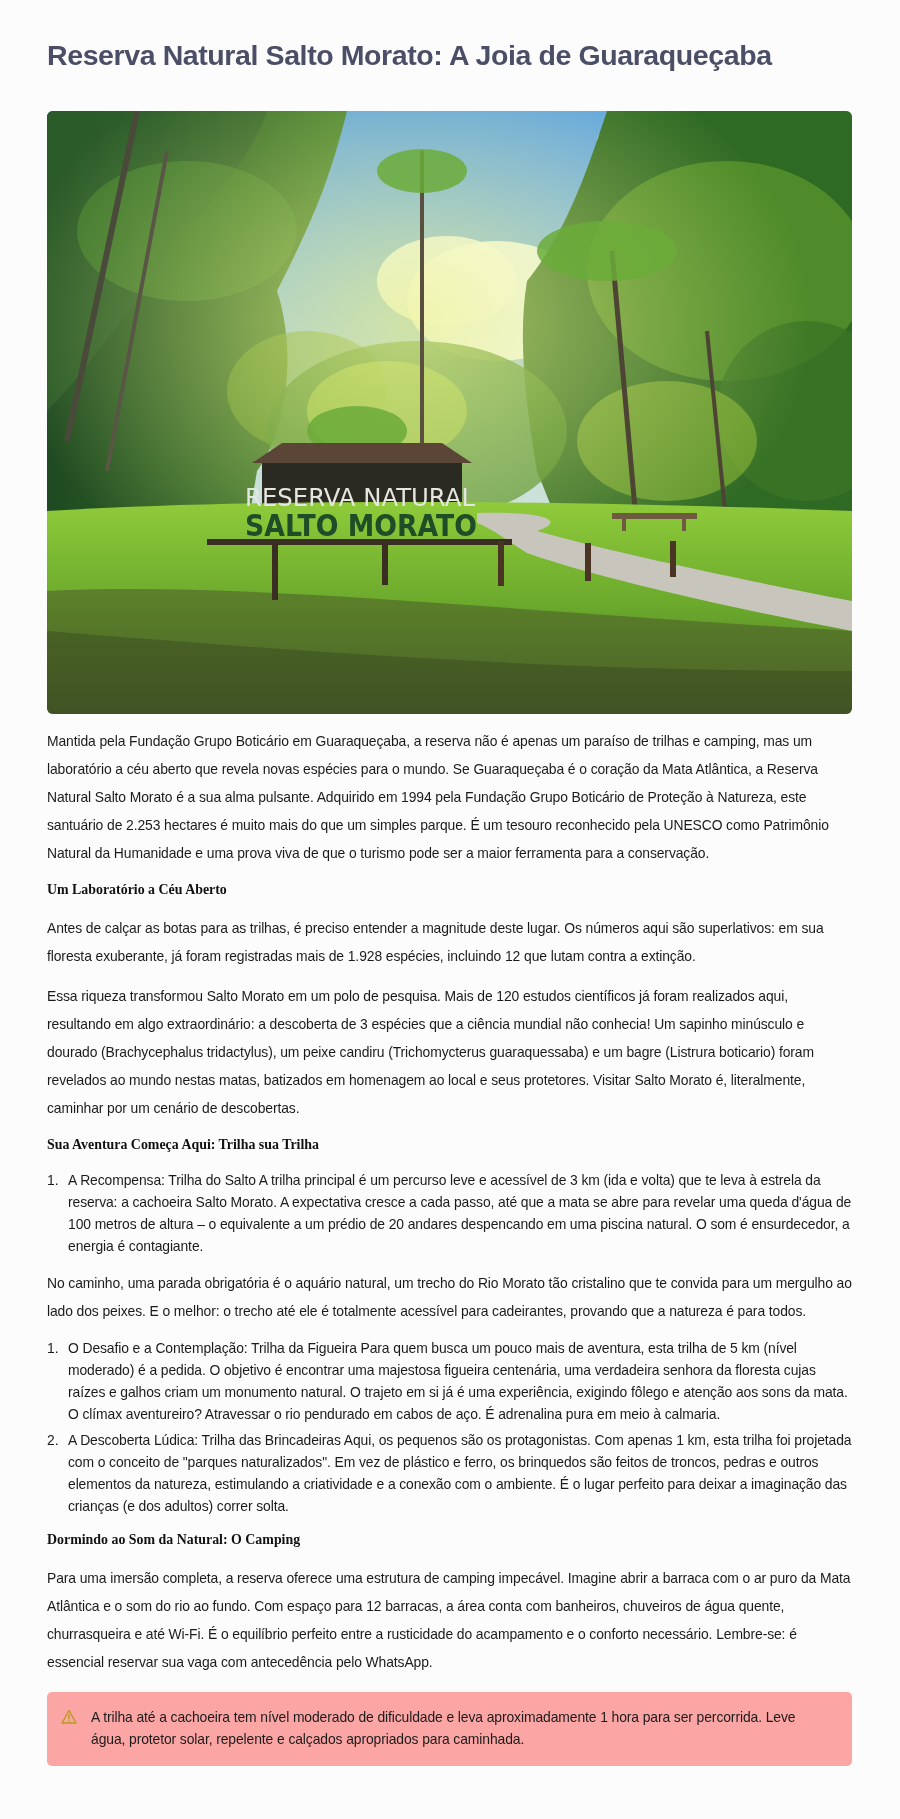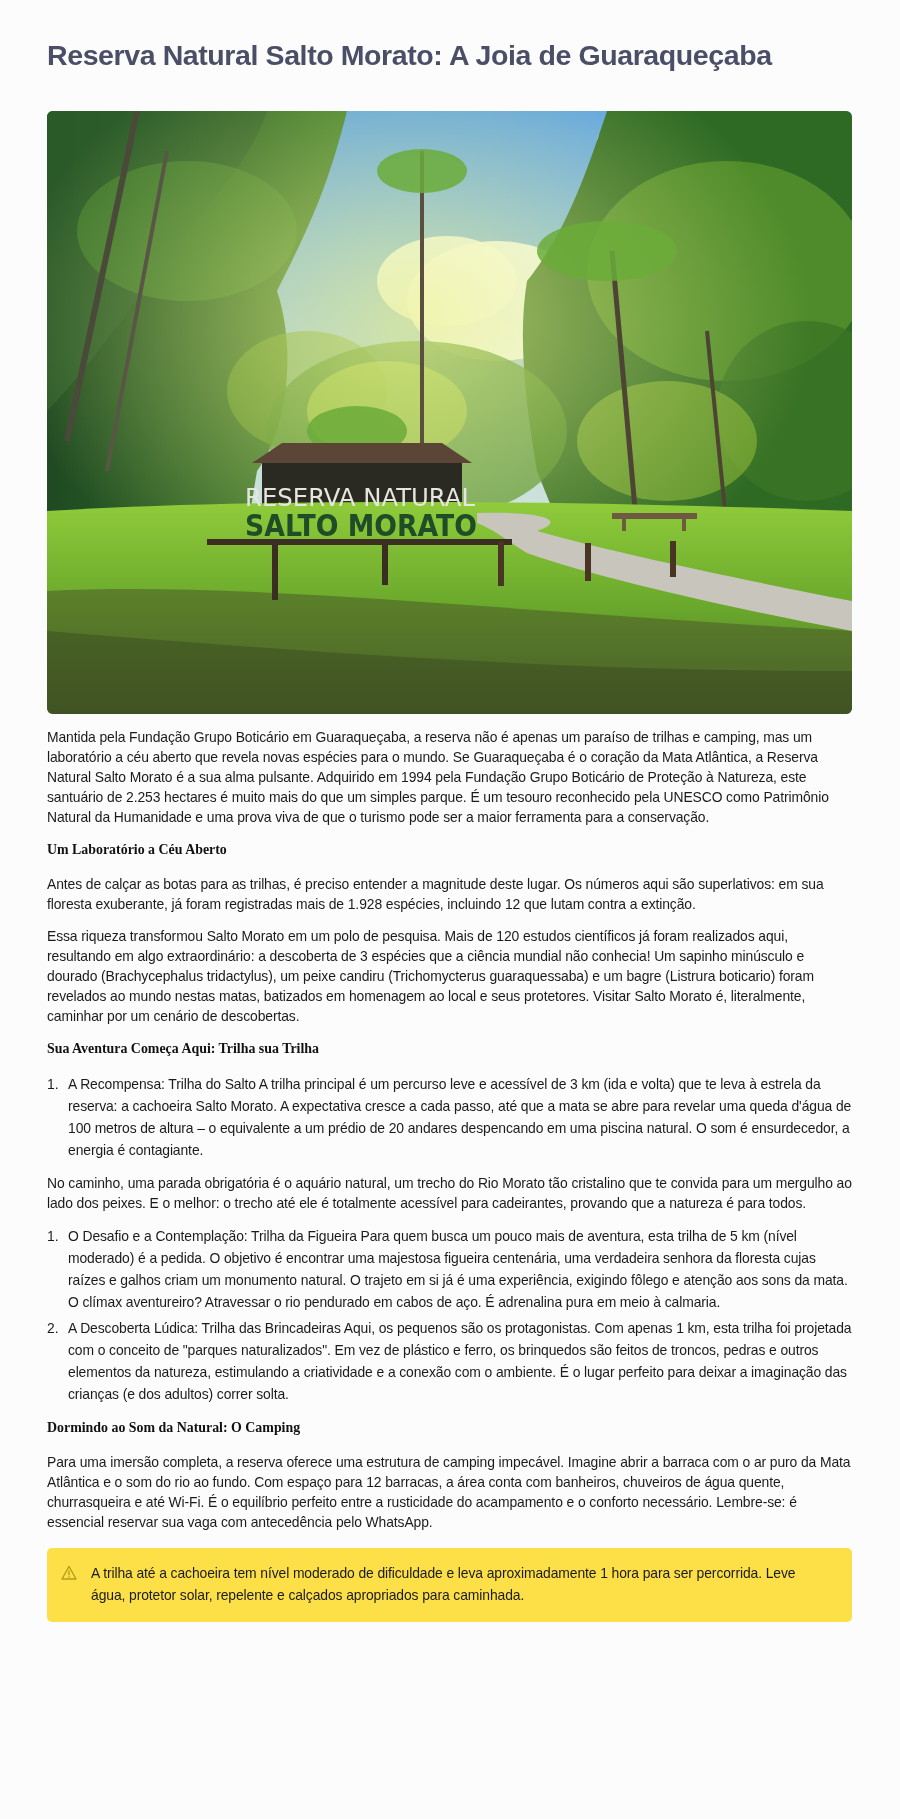--- a/index.html
+++ b/index.html
@@ -34,21 +34,21 @@
       height: 603px;
       border-radius: 6px;
       overflow: hidden;
       margin-top: 13px;
     }
     .hero svg { display: block; width: 805px; height: 603px; }
     .content { margin-top: 13px; }
     p {
       margin: 0 0 12px 0;
       font-size: 13.9px;
-      line-height: 20px;
+      line-height: 28px;
       color: #1b1b1b;
       letter-spacing: -0.1px;
     }
     .section-heading {
       margin: 0 0 13px 0;
       font-size: 13.9px;
       line-height: 22px;
       font-weight: 700;
       color: #111;
       font-family: Liberation Serif, serif;
@@ -67,21 +67,21 @@
       margin-bottom: 4px;
       letter-spacing: -0.1px;
     }
     ol li .num {
       position: absolute;
       left: 0;
       top: 0;
     }
     .callout {
       margin-top: 16px;
-      background: #fde047;
+      background: #fca5a5;
       border-radius: 5px;
       padding: 14px 32px 16px 14px;
       display: flex;
       align-items: flex-start;
     }
     .callout .warn {
       flex: 0 0 auto;
       width: 16px;
       height: 16px;
       margin: 3px 14px 0 0;

